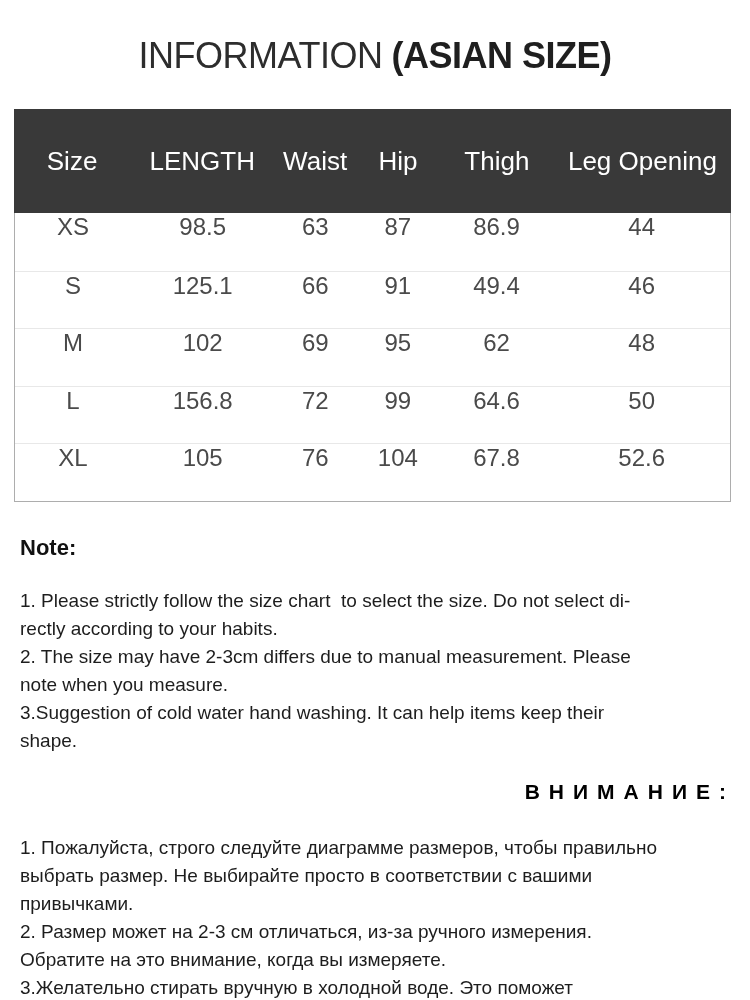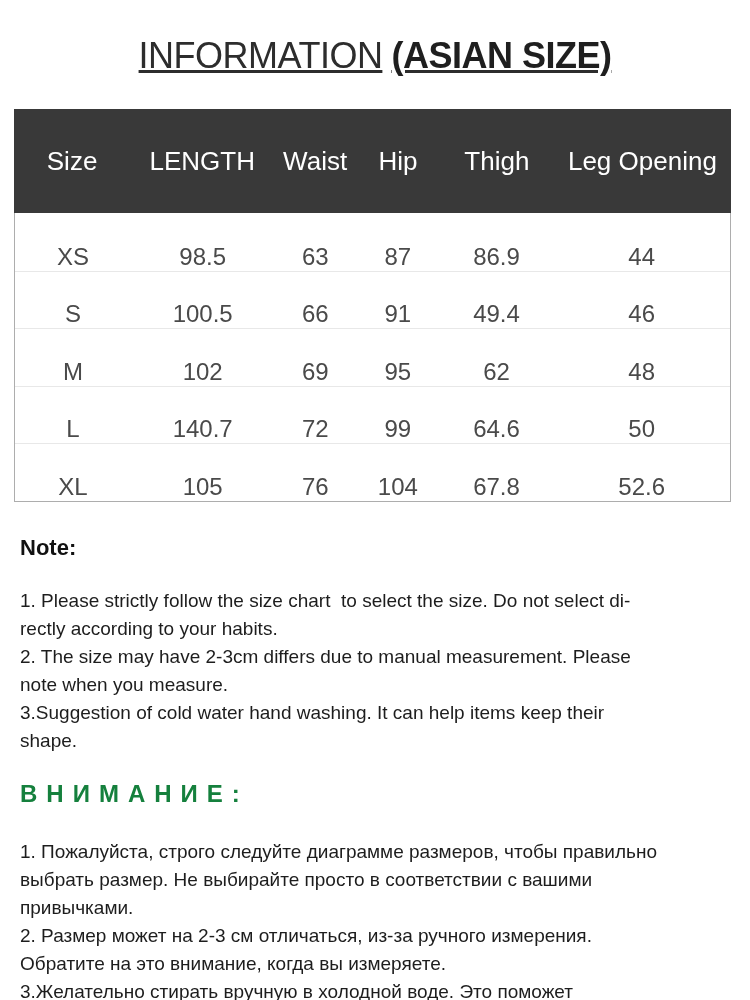--- a/index.html
+++ b/index.html
@@ -16,21 +16,20 @@
   
   .title {
     margin-top: 36px;
     text-align: center;
     font-size: 36px;
     line-height: 40px;
     letter-spacing: -0.5px;
     color: #2d2d2d;
     font-weight: 400;
     white-space: nowrap;
-    text-decoration: underline;
   }
   .title .t-regular { font-weight: 400; margin-right: 9px; }
   .title .t-bold { font-weight: 700; color: #1f1f1f; }
 
   
   .size-table { margin: 33px 0 0 14px; width: 717px; }
   .thead {
     display: flex;
     align-items: center;
     height: 104px;
@@ -41,21 +40,21 @@
     font-size: 26px;
     text-align: center;
     white-space: nowrap;
   }
   .tbody {
     border: 1px solid #adadad;
     border-top: none;
   }
   .tr {
     display: flex;
-    align-items: flex-end;
+    align-items: flex-start;
     height: 57.5px;
   }
   .tr + .tr { border-top: 1px solid #e8e8e8; }
   .td {
     font-size: 24px;
     color: #4a4a4a;
     text-align: center;
     white-space: nowrap;
   }
   .col-0 { width: 16.2%; }
@@ -74,24 +73,25 @@
   }
   .note-body {
     margin-top: 26px;
     font-size: 19px;
     line-height: 28px;
     color: #1d1d1d;
     white-space: pre-wrap;
   }
   .note-heading-ru {
     margin-top: 25px;
-    font-size: 24px;
+    font-size: 21px;
     font-weight: 600;
     letter-spacing: 9px;
-    color: #15803d;
+    color: #000000;
+    text-align: right;
   }
   .note-body-ru { margin-top: 30px; }
 </style>
 </head>
 <body>
 
 <div class="page">
 
   <h1 class="title"><span class="t-regular">INFORMATION</span><span class="t-bold">(ASIAN SIZE)</span></h1>
 
@@ -108,37 +108,37 @@
       <div class="tr">
         <div class="td col-0">XS</div>
         <div class="td col-1">98.5</div>
         <div class="td col-2">63</div>
         <div class="td col-3">87</div>
         <div class="td col-4">86.9</div>
         <div class="td col-5">44</div>
       </div>
       <div class="tr">
         <div class="td col-0">S</div>
-        <div class="td col-1">100.5</div>
+        <div class="td col-1">125.1</div>
         <div class="td col-2">66</div>
         <div class="td col-3">91</div>
         <div class="td col-4">49.4</div>
         <div class="td col-5">46</div>
       </div>
       <div class="tr">
         <div class="td col-0">M</div>
         <div class="td col-1">102</div>
         <div class="td col-2">69</div>
         <div class="td col-3">95</div>
         <div class="td col-4">62</div>
         <div class="td col-5">48</div>
       </div>
       <div class="tr">
         <div class="td col-0">L</div>
-        <div class="td col-1">140.7</div>
+        <div class="td col-1">156.8</div>
         <div class="td col-2">72</div>
         <div class="td col-3">99</div>
         <div class="td col-4">64.6</div>
         <div class="td col-5">50</div>
       </div>
       <div class="tr">
         <div class="td col-0">XL</div>
         <div class="td col-1">105</div>
         <div class="td col-2">76</div>
         <div class="td col-3">104</div>

